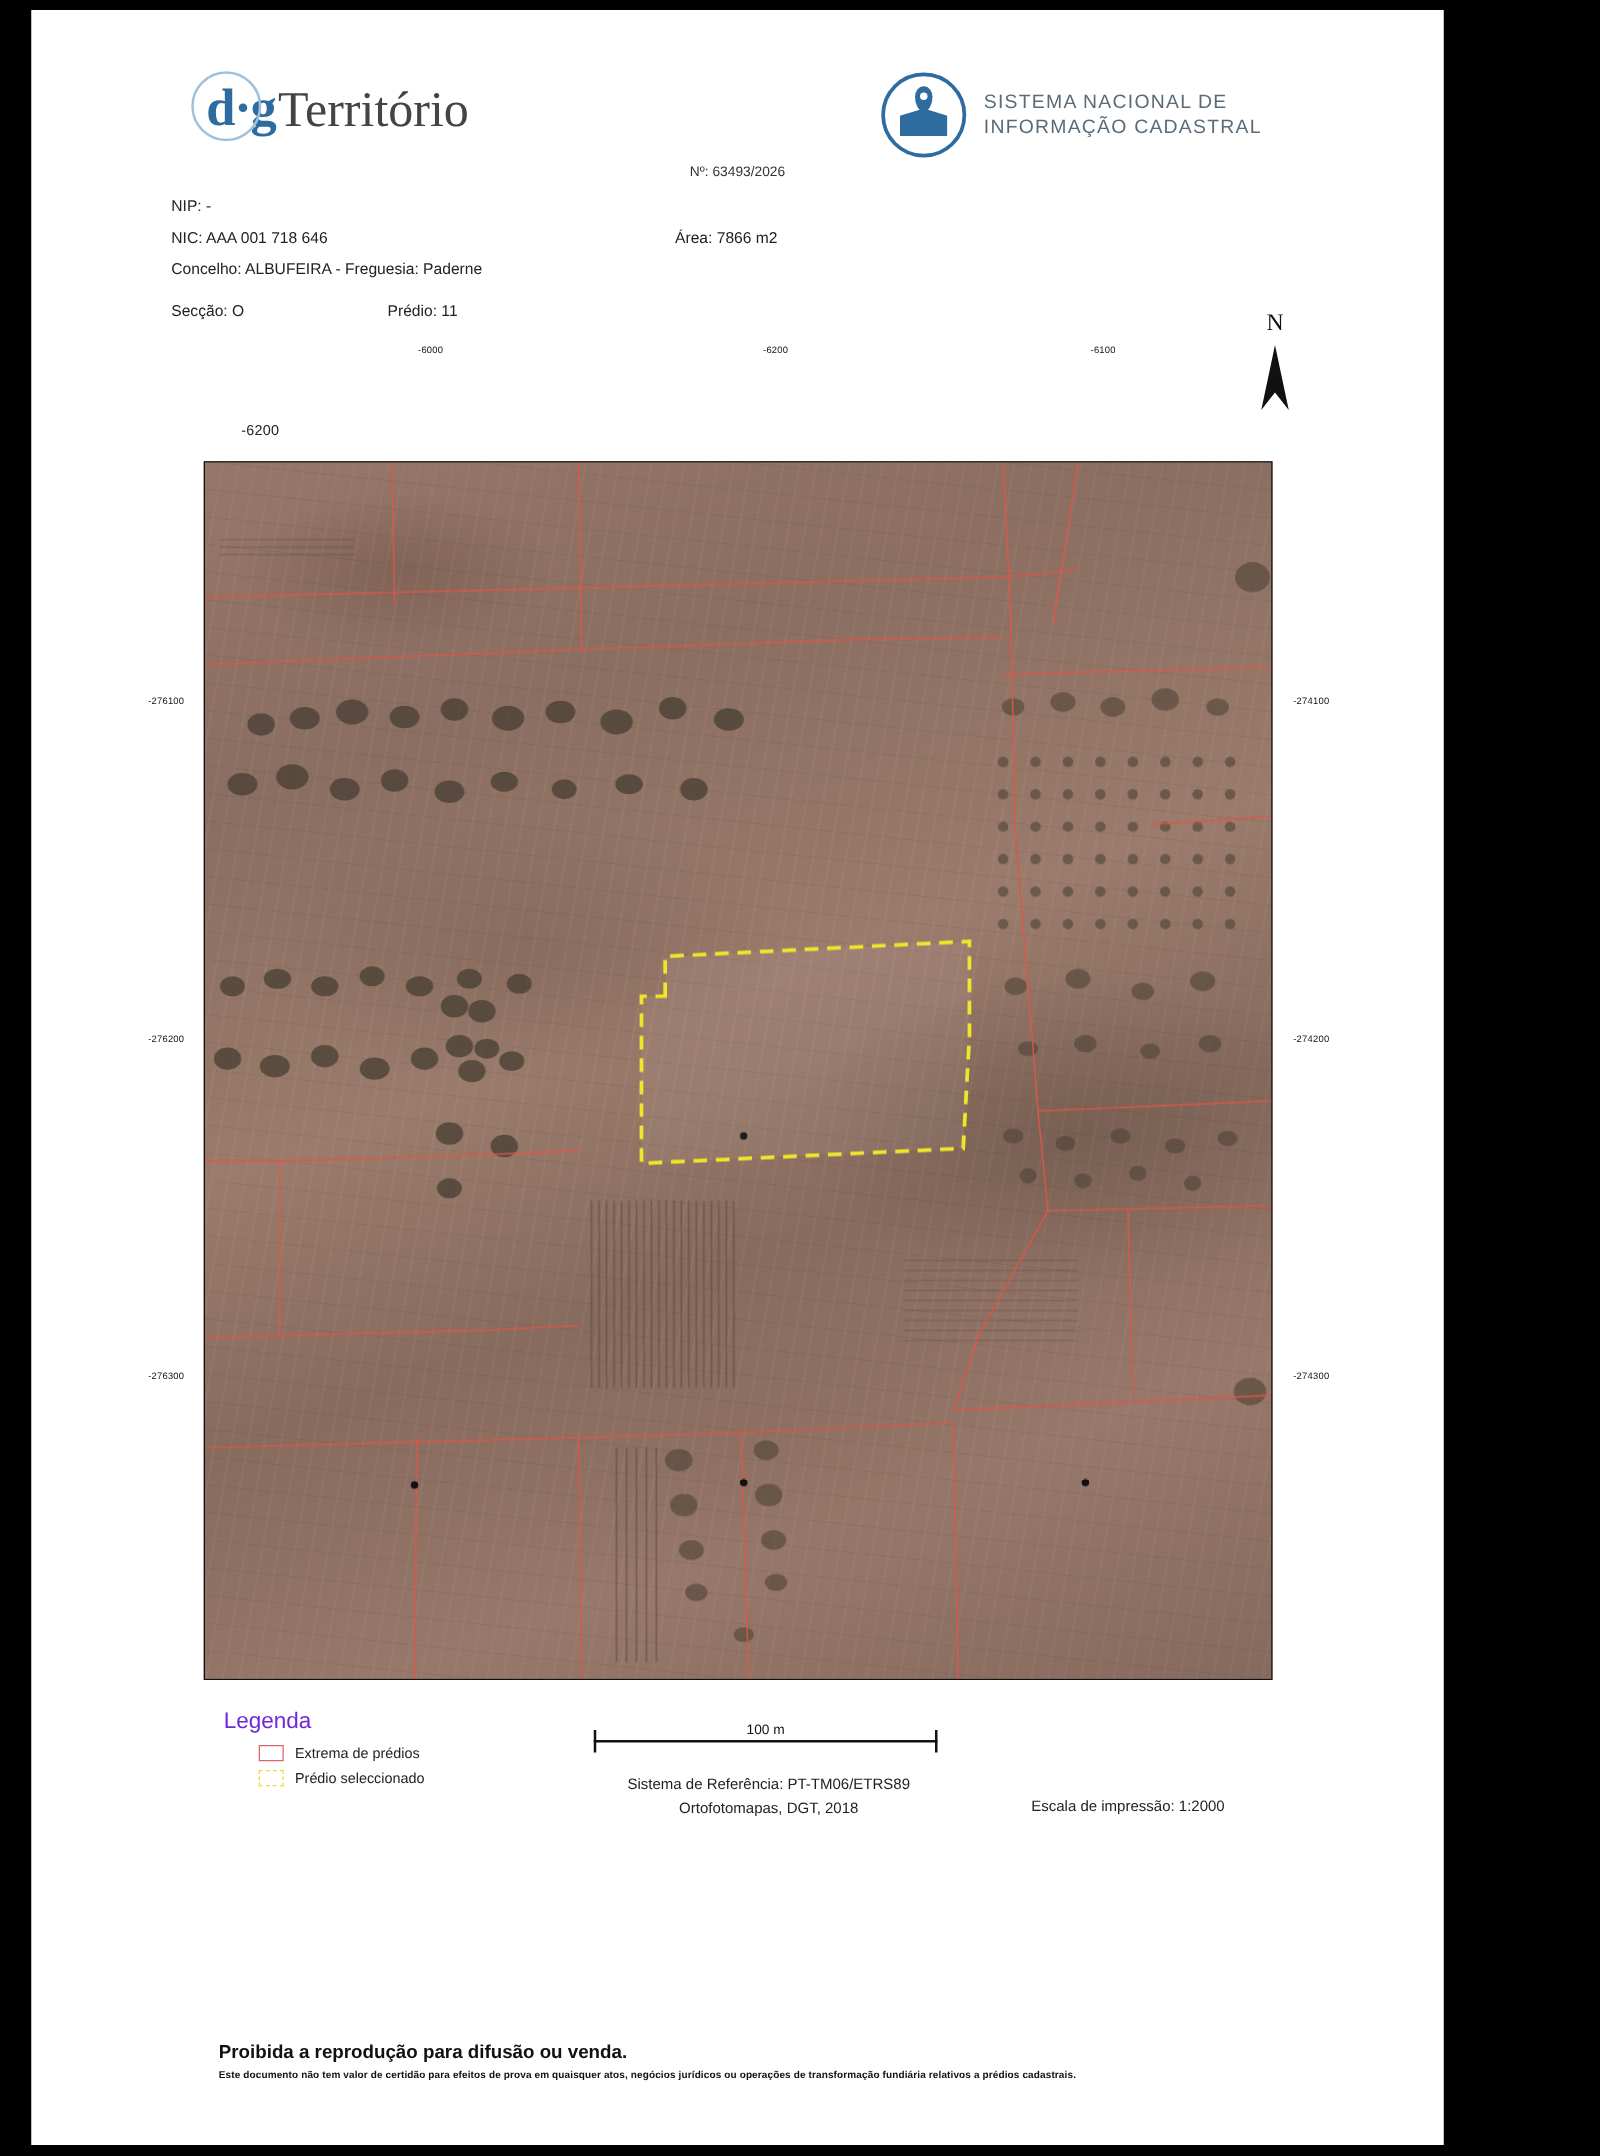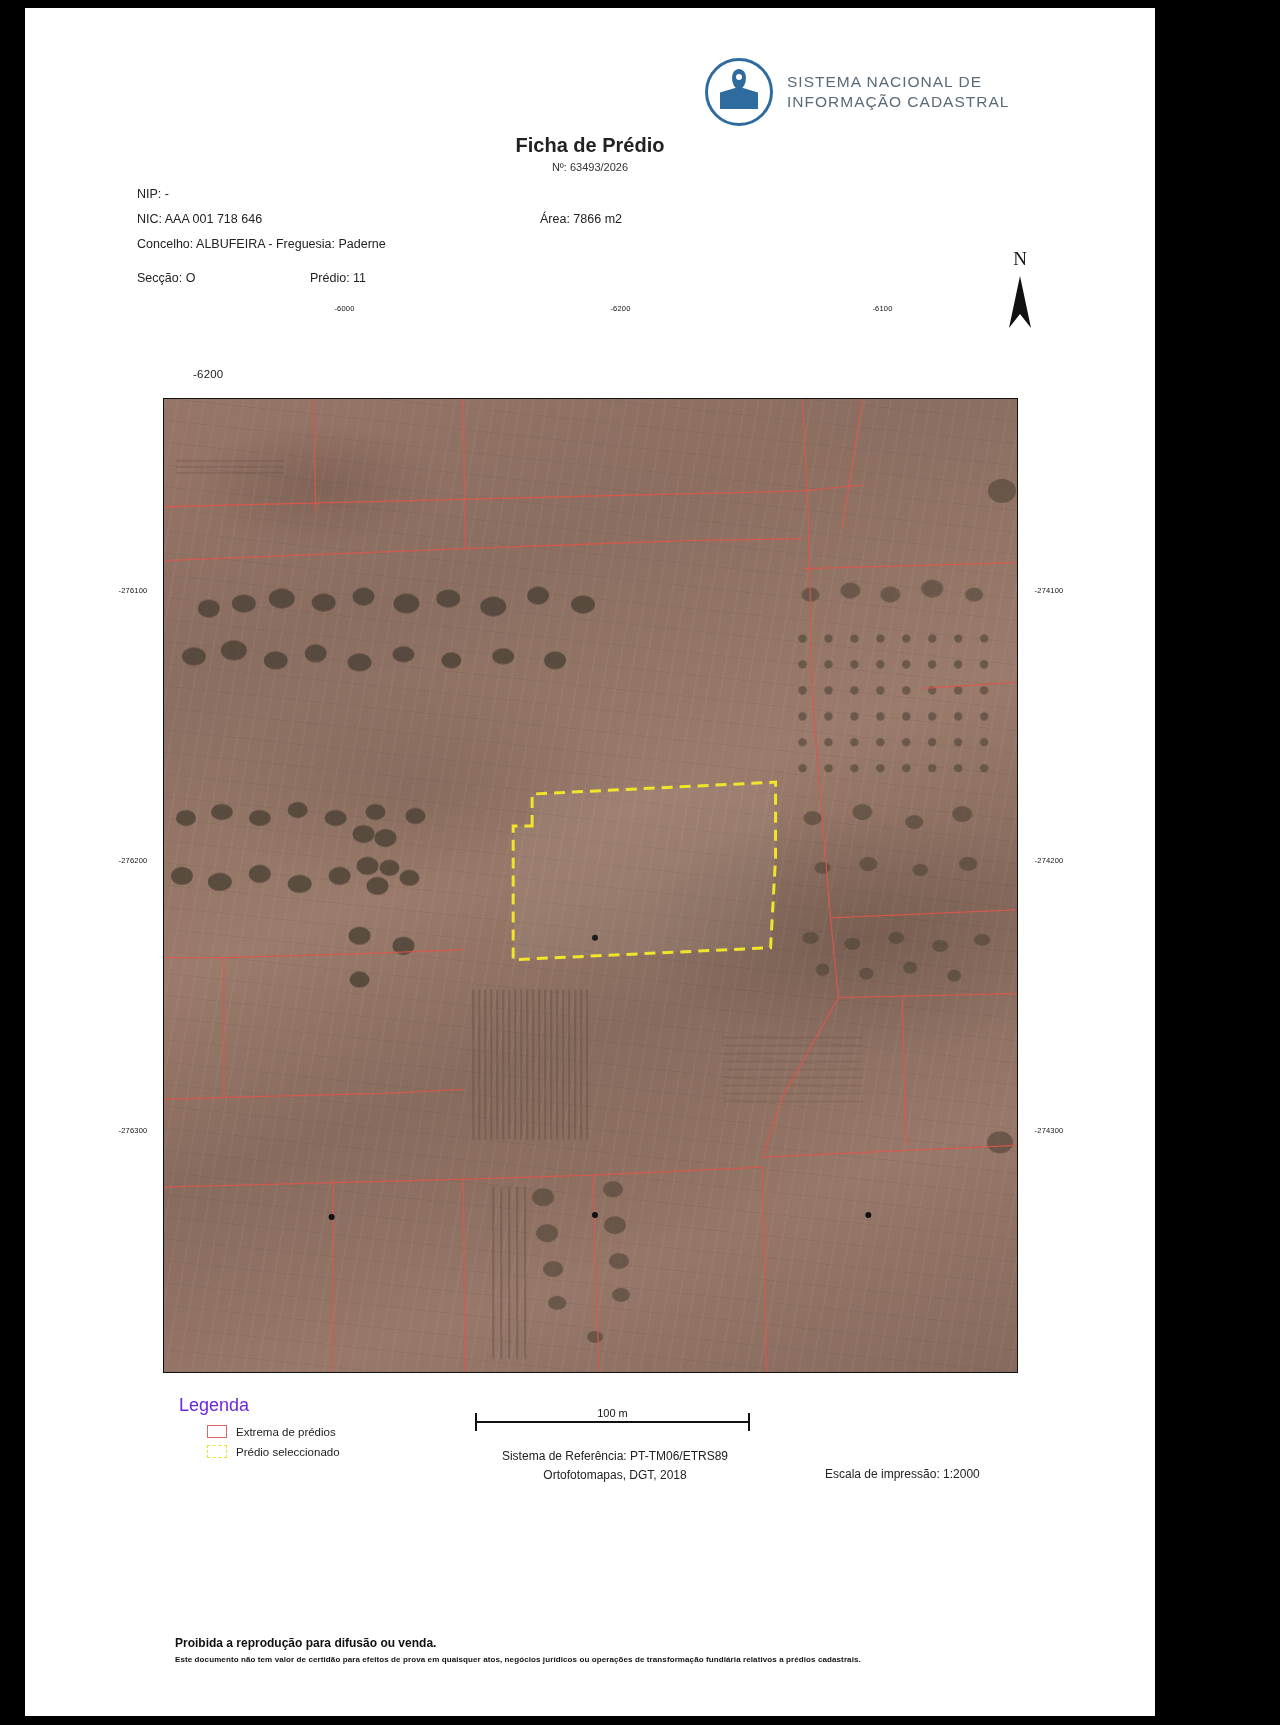--- a/index.html
+++ b/index.html
@@ -156,42 +156,46 @@
   .scale .bar .cap.r{right:0;}
   .scale .lbl{position:absolute;left:0;right:0;top:-6px;font-size:11px;color:#111;text-align:center;}
   .refsys{position:absolute;left:430px;top:52px;width:320px;text-align:center;font-size:12px;line-height:19px;color:#222;}
   .escala{position:absolute;left:800px;top:72px;font-size:12px;color:#222;}
   
   .footer{
     position:absolute;left:150px;right:70px;bottom:52px;font-size:12px;color:#222;
   }
   .footer .r1{position:relative;height:22px;}
   .footer .data{position:absolute;right:28px;top:0;}
-  .footer .warn{font-size:12px;font-weight:bold;color:#111;margin-top:4px;}
+  .footer .warn{font-size:15px;font-weight:bold;color:#111;margin-top:4px;}
   .footer .warn2{font-size:8px;font-weight:bold;color:#111;margin-top:5px;letter-spacing:.1px;}
 </style>
 </head>
 <body>
 
 <div class="page">
 
   <div class="header">
+    <div class="logo-dgt">
+      <span class="circle"></span>
+      <span class="dg">d·g</span>
+      <span class="wordmark">Território</span>
+    </div>
     <div class="logo-snic">
       <div class="snic-badge">
         <div class="book"></div>
         <div class="pin"></div>
       </div>
       <div class="snic-text">
         <div>SISTEMA NACIONAL DE</div>
         <div>INFORMAÇÃO CADASTRAL</div>
       </div>
     </div>
   </div>
 
-  <div class="doc-title">Ficha de Prédio</div>
   <div class="doc-num">Nº: 63493/2026</div>
 
   <div class="meta">
     <div class="row">
       <span>NIP: -</span>
     </div>
     <div class="row">
       <span>NIC: AAA 001 718 646</span>
       <span class="area">Área: 7866 m2</span>
     </div>

